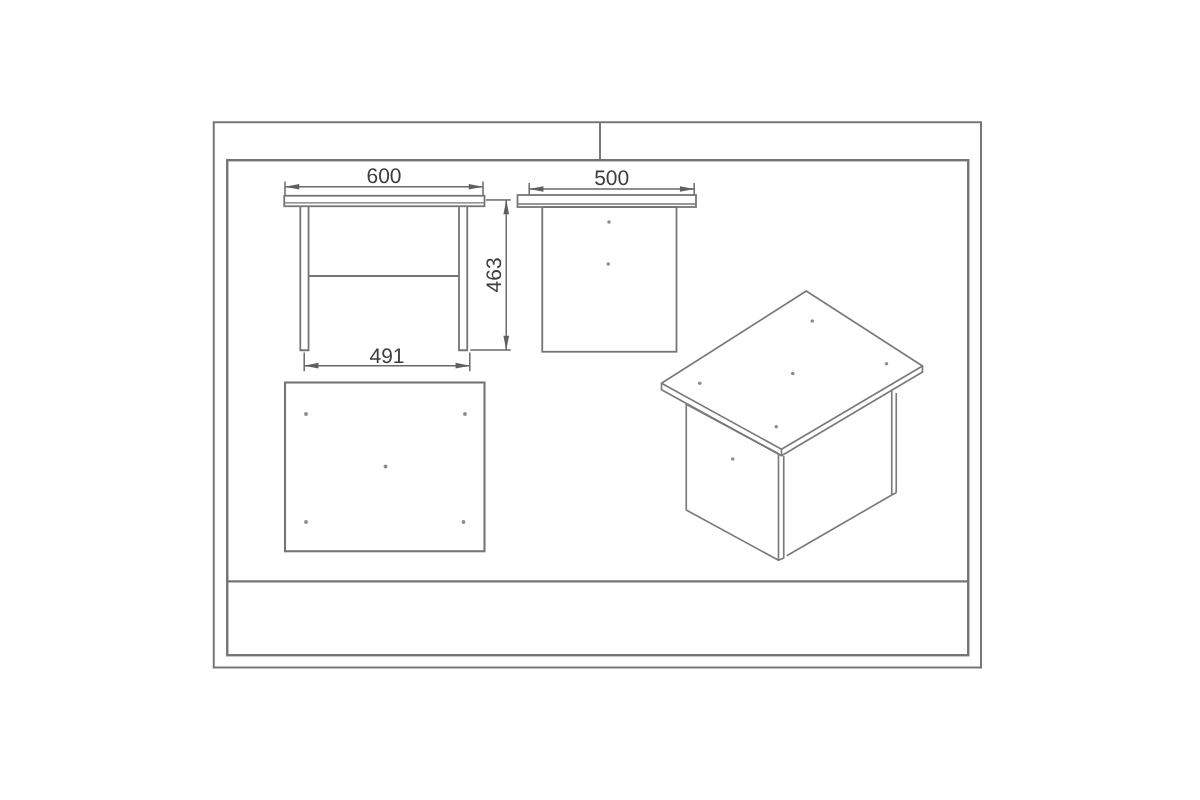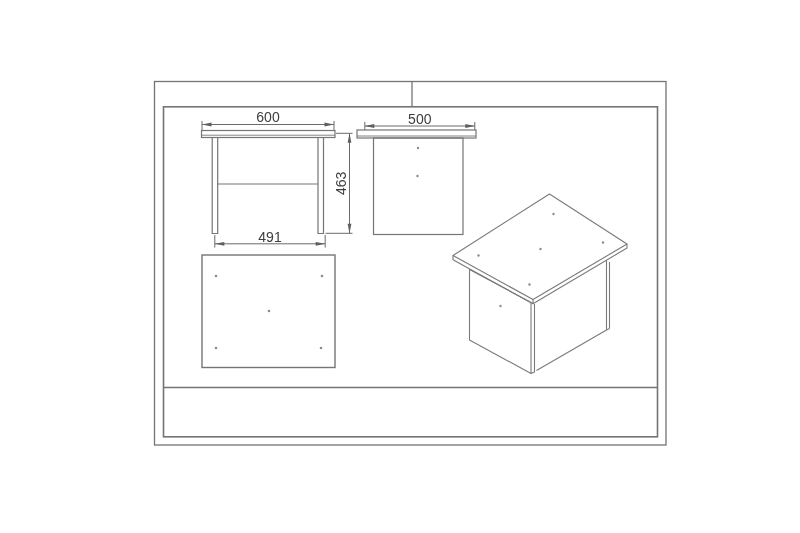--- a/index.html
+++ b/index.html
@@ -9,21 +9,20 @@
     width: 800px;
     height: 533px;
     overflow: hidden;
     font-family: "Liberation Sans", sans-serif;
   }
   .stage {
     position: relative;
     width: 668px;
     height: 533px;
     background: #ffffff;
-    margin-left: 12px;
   }
   svg { display: block; }
   .dim-text {
     font-family: "Liberation Sans", sans-serif;
     font-size: 14px;
     fill: #3d3d3d;
     text-anchor: middle;
   }
 </style>
 </head>

